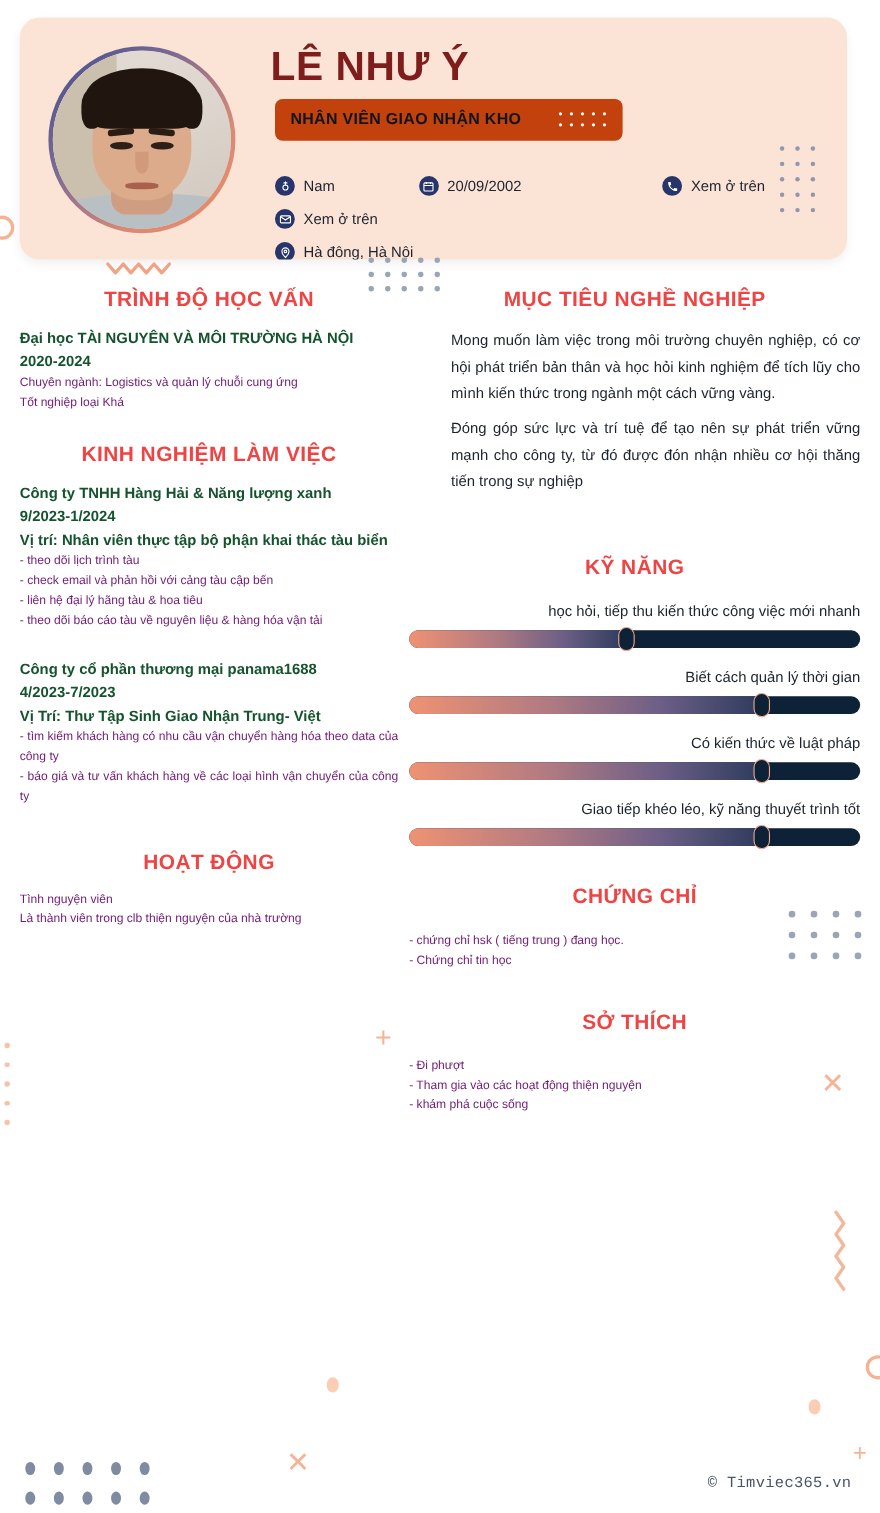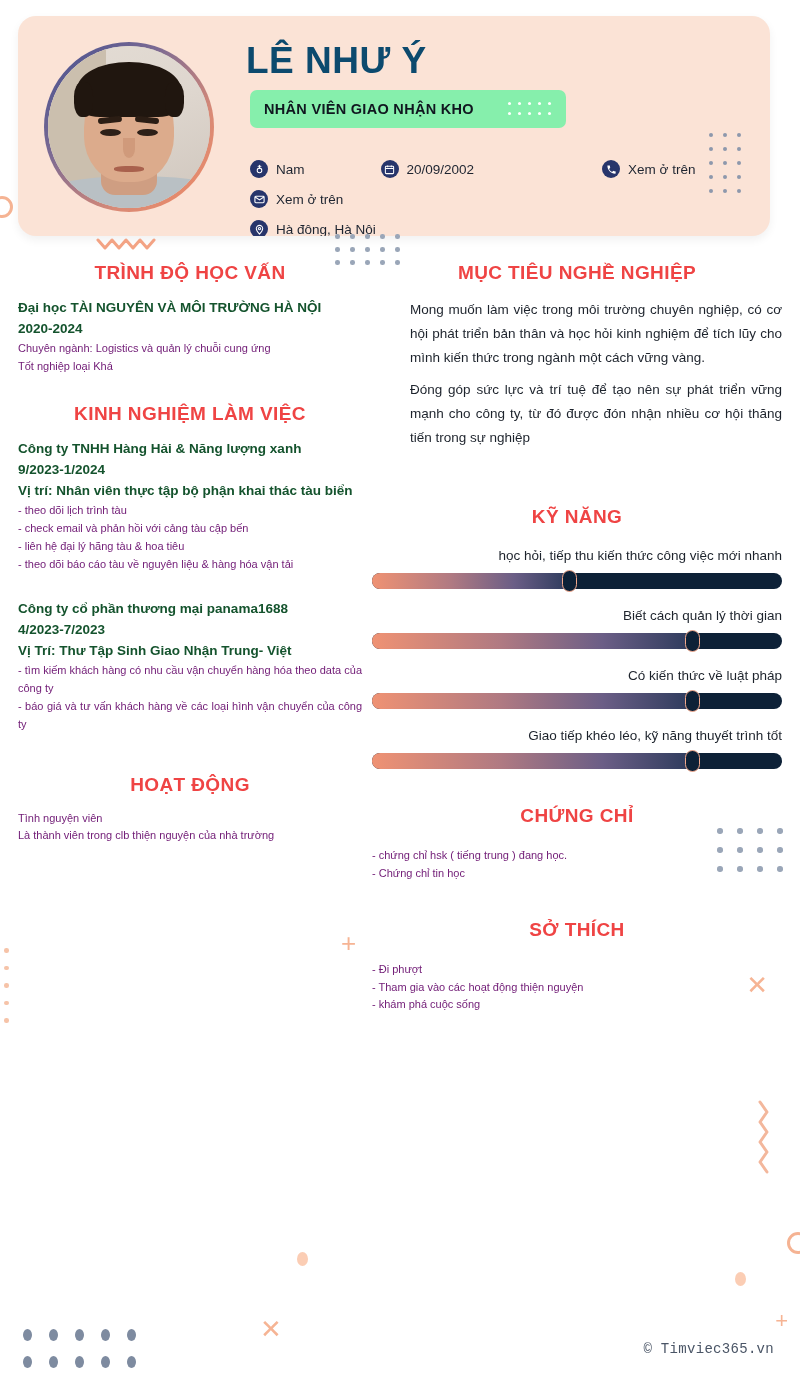--- a/index.html
+++ b/index.html
@@ -54,26 +54,26 @@
   .ph-brow-r { position:absolute; right:31%; top:44%; width:15%; height:4%; background:#2b1d14; border-radius:3px; transform:rotate(6deg); }
   .ph-eye-l { position:absolute; left:32%; top:51%; width:13%; height:4.5%; background:#2d2018; border-radius:50%; }
   .ph-eye-r { position:absolute; right:32%; top:51%; width:13%; height:4.5%; background:#2d2018; border-radius:50%; }
   .ph-nose { position:absolute; left:46%; top:57%; width:8%; height:12%; background:#c8906f; border-radius:0 0 50% 50%; opacity:.6; }
   .ph-mouth { position:absolute; left:41%; top:74%; width:18%; height:3.5%; background:#a9614d; border-radius:40%; }
 
   .hdr-name {
     position: absolute; left: 228px; top: 24px;
     font-size: 37px; font-weight: bold;
     letter-spacing: 0.5px;
-    color: #0c4a6e;
+    color: #7f1d1d;
   }
   .job-badge {
     position: absolute; left: 232px; top: 74px;
     width: 316px; height: 38px;
-    background: #86efac;
+    background: #c2410c;
     border-radius: 7px;
     display: flex; align-items: center;
   }
   .job-badge-label {
     margin-left: 14px;
     font-size: 14.5px; font-weight: bold;
     color: #10161f; letter-spacing: 0.3px;
   }
   .badge-dots {
     position: absolute; right: 12px; top: 9px;

